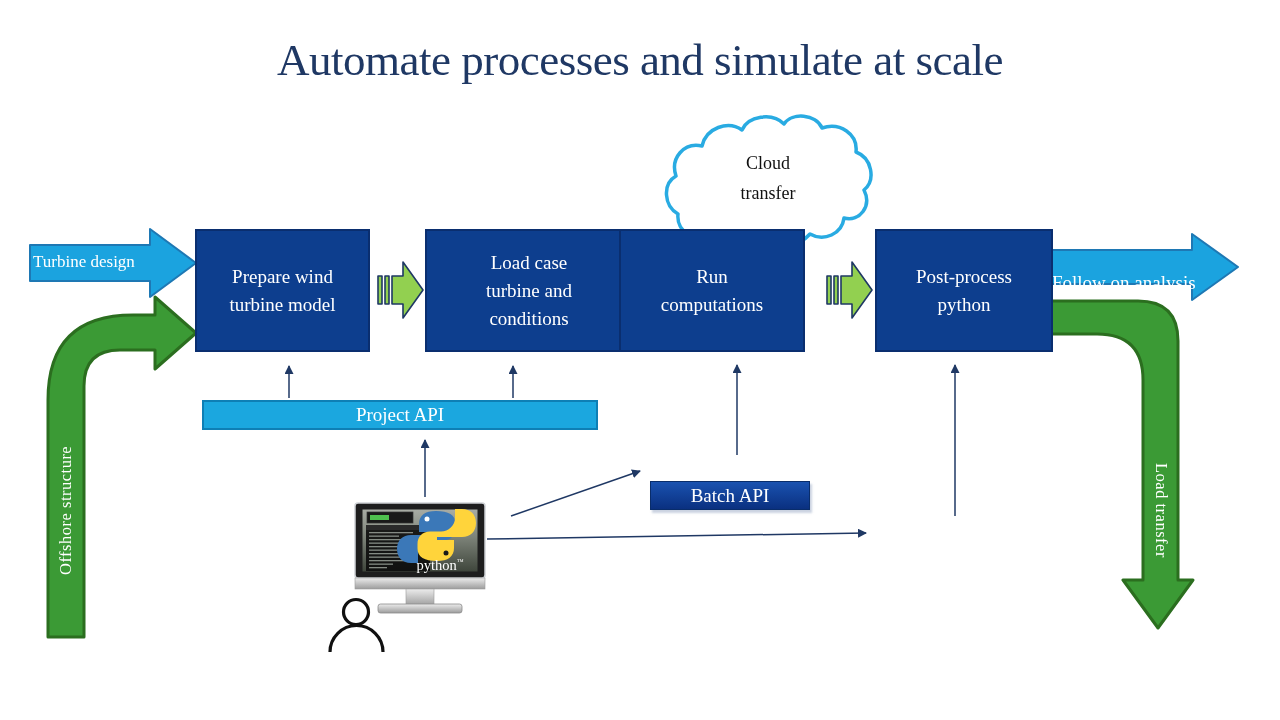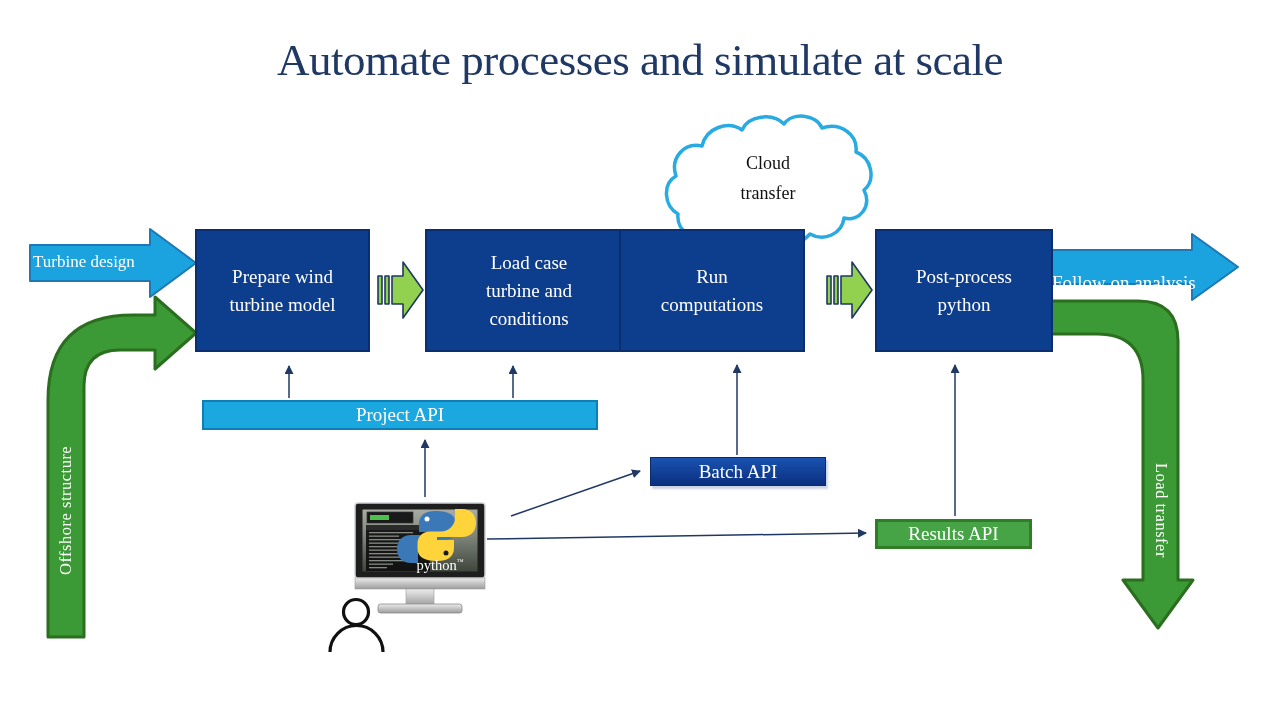--- a/index.html
+++ b/index.html
@@ -8,21 +8,21 @@
   .abs{position:absolute;}
   #title{top:34px;left:0;width:1280px;text-align:center;font-size:45px;letter-spacing:-0.5px;
          color:#1F3864;}
   .cloud-line{left:700px;width:136px;text-align:center;font-size:18px;color:#111;}
   .process-box{position:absolute;top:229px;height:123px;background:#0D3E8E;border:2px solid #0A2E6F;
                box-sizing:border-box;display:flex;flex-direction:column;justify-content:center;
                align-items:center;color:#fff;font-size:19px;line-height:28px;text-align:center;}
   .api-bar{position:absolute;box-sizing:border-box;display:flex;align-items:center;
            justify-content:center;color:#fff;font-size:19px;}
   #project-api{left:202px;top:400px;width:396px;height:30px;background:#1BA7DF;border:2px solid #0E7FB5;align-items:center;}
-  #batch-api{left:650px;top:457px;width:176px;height:29px;background:linear-gradient(#1A52B0,#0A3080);
+  #batch-api{left:650px;top:481px;width:160px;height:29px;background:linear-gradient(#1A52B0,#0A3080);
              border:1px solid #092D6B;box-shadow:2px 3px 2px rgba(160,175,200,.55);}
   #results-api{left:875px;top:519px;width:157px;height:30px;background:#46A346;border:3px solid #2F7D26;}
   .h-arrow-label{color:#fff;}
   #turbine-label{left:33px;top:252px;width:124px;font-size:17px;}
   #follow-label{left:1052px;top:256px;width:152px;font-size:19px;margin-top:16px;}
   .v-label{display:flex;align-items:center;justify-content:center;color:#fff;font-size:16.5px;
            letter-spacing:.5px;writing-mode:vertical-rl;}
   #offshore-label{left:49px;top:378px;width:34px;height:265px;transform:rotate(180deg);}
   #loadtransfer-label{left:1143px;top:388px;width:35px;height:245px;}
   #python-wordmark{left:398px;top:557px;width:84px;text-align:center;color:#fff;font-size:14.5px;}
@@ -147,21 +147,18 @@
     <span>Post-process</span>
     <span>python</span>
   </div>
 
   <div id="project-api" class="api-bar">
     <span>Project API</span>
   </div>
   <div id="batch-api" class="api-bar">
     <span>Batch API</span>
   </div>
-  <div id="results-api" class="api-bar">
-    <span>Results API</span>
-  </div>
 
   <div id="python-wordmark" class="abs">
     <span>python</span><sup>™</sup>
   </div>
 
 </div>
 
 </body></html>

